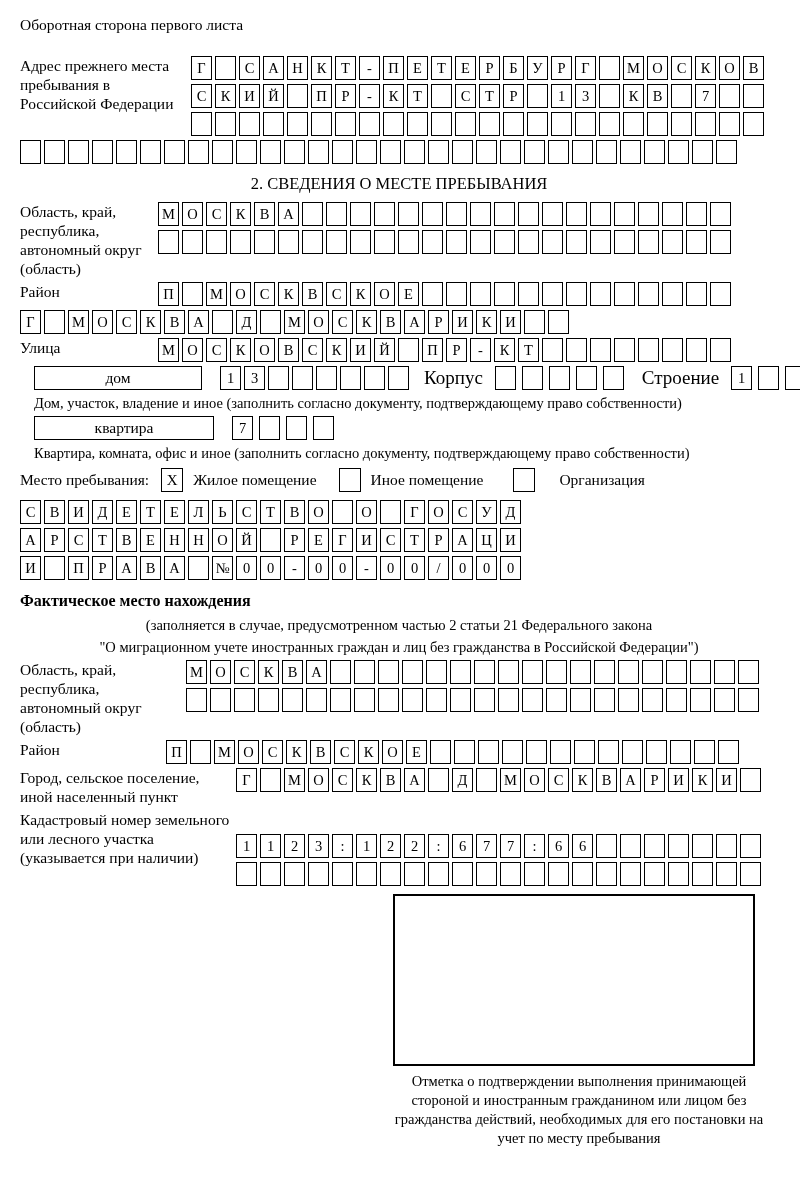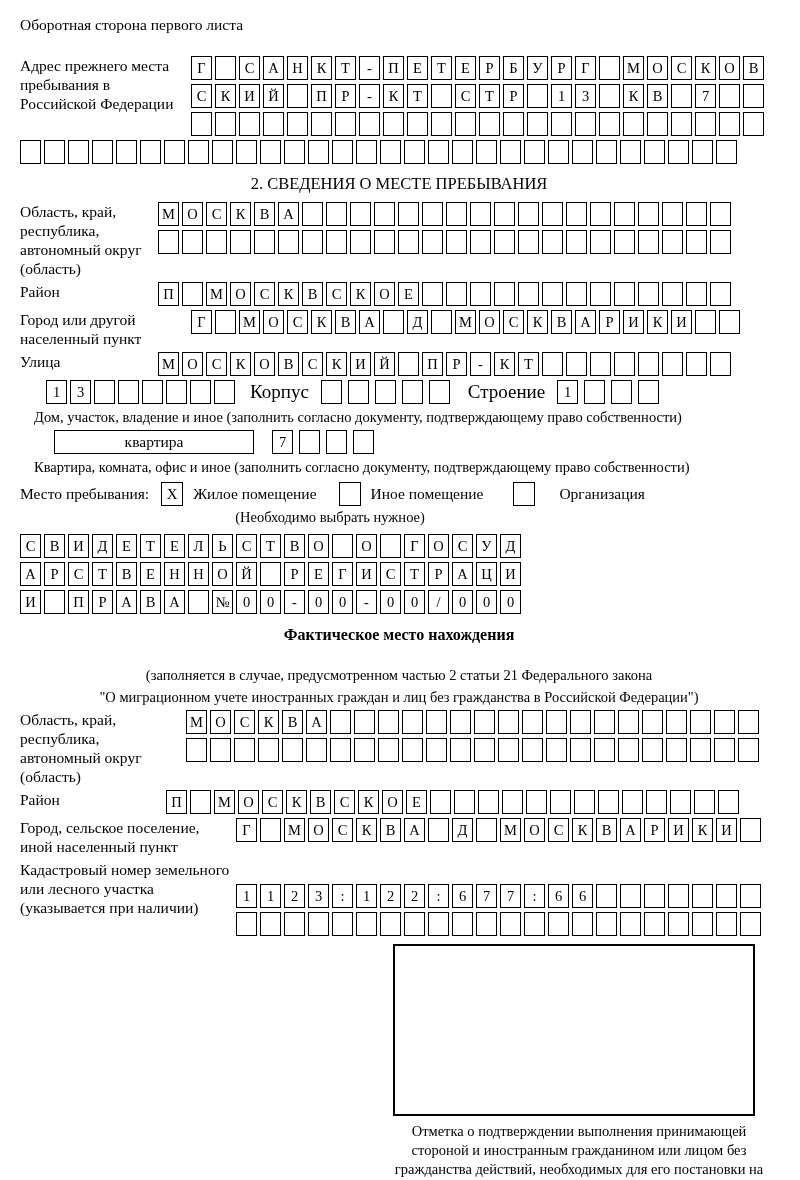--- a/index.html
+++ b/index.html
@@ -14,21 +14,21 @@
   .grid-col{display:flex;flex-direction:column;gap:4px;}
   .cells{display:flex;flex:0 0 auto;}
   .cell{box-sizing:border-box;width:21px;height:24px;border:1.8px solid #000;
         margin-right:3px;display:flex;align-items:center;justify-content:center;
         font-size:14.5px;line-height:1;flex:0 0 auto;background:#fff;}
   .spread .cell{margin-right:6px;}
   .caption{font-size:14.5px;line-height:18px;margin-bottom:4px;}
   .center{text-align:center;}
   .leftpad{margin-left:14px;}
   .h-bold{font-weight:normal;font-size:16.5px;text-align:center;margin:10px 0 8px 0;}
-  .h-bold2{font-weight:bold;font-size:16px;text-align:center;margin:12px 0 22px 0;}
+  .h-bold2{font-weight:bold;font-size:16px;text-align:left;margin:12px 0 6px 0;}
   .labelbox{box-sizing:border-box;border:1.8px solid #000;height:24px;display:flex;
             align-items:center;justify-content:center;font-size:15.5px;flex:0 0 auto;}
   .inline-label{font-size:19px;line-height:24px;margin:0 6px;flex:0 0 auto;}
   .gap6{width:6px;flex:0 0 auto;}
   .checkbox{box-sizing:border-box;width:22px;height:24px;border:1.8px solid #000;
             display:flex;align-items:center;justify-content:center;font-size:15px;
             margin:0 10px 0 12px;flex:0 0 auto;}
   .stay-row{display:flex;align-items:center;margin:6px 0 2px 0;font-size:15.5px;}
   .stamp-box{box-sizing:border-box;border:2.2px solid #000;width:362px;height:172px;
              margin:8px 0 6px 373px;background:#fff;}
@@ -242,21 +242,20 @@
         <div class="cell"></div>
         <div class="cell"></div>
         <div class="cell"></div>
         <div class="cell"></div>
         <div class="cell"></div>
         <div class="cell"></div>
       </div>
   </div>
 
   <div class="frow">
-    <div class="flabel w165">Город или другой населенный пункт</div>
     <div class="cells">
         <div class="cell">Г</div>
         <div class="cell"></div>
         <div class="cell">М</div>
         <div class="cell">О</div>
         <div class="cell">С</div>
         <div class="cell">К</div>
         <div class="cell">В</div>
         <div class="cell">А</div>
         <div class="cell"></div>
@@ -301,20 +300,21 @@
         <div class="cell"></div>
         <div class="cell"></div>
         <div class="cell"></div>
         <div class="cell"></div>
         <div class="cell"></div>
         <div class="cell"></div>
       </div>
   </div>
 
   <div class="frow leftpad">
+    <div class="labelbox" style="width:168px;">дом</div>
     <div class="gap6"></div>
     <div class="cells">
         <div class="cell">1</div>
         <div class="cell">3</div>
         <div class="cell"></div>
         <div class="cell"></div>
         <div class="cell"></div>
         <div class="cell"></div>
         <div class="cell"></div>
         <div class="cell"></div>
@@ -331,41 +331,40 @@
     <div class="cells spread">
         <div class="cell">1</div>
         <div class="cell"></div>
         <div class="cell"></div>
         <div class="cell"></div>
       </div>
   </div>
   <div class="caption leftpad">Дом, участок, владение и иное (заполнить согласно документу, подтверждающему право собственности)</div>
 
   <div class="frow leftpad mt4">
-    <div class="labelbox" style="width:200px;margin-left:20px;">квартира</div>
+    <div class="labelbox" style="width:180px;">квартира</div>
     <div class="gap6"></div>
     <div class="cells spread">
         <div class="cell">7</div>
         <div class="cell"></div>
         <div class="cell"></div>
         <div class="cell"></div>
       </div>
   </div>
   <div class="caption leftpad">Квартира, комната, офис и иное (заполнить согласно документу, подтверждающему право собственности)</div>
 
   <div class="stay-row">
     <span>Место пребывания:</span>
     <span class="checkbox">X</span>
     <span>Жилое помещение</span>
     <span class="checkbox" style="margin-left:22px;"></span>
     <span>Иное помещение</span>
     <span class="checkbox" style="margin-left:30px;margin-right:24px;"></span>
     <span>Организация</span>
   </div>
-  <div class="caption center" style="width:620px;">(Необходимо выбрать нужное)</div>
 
   <div class="frow mt8">
     <div class="grid-col">
       <div class="cells">
           <div class="cell">С</div>
           <div class="cell">В</div>
           <div class="cell">И</div>
           <div class="cell">Д</div>
           <div class="cell">Е</div>
           <div class="cell">Т</div>

